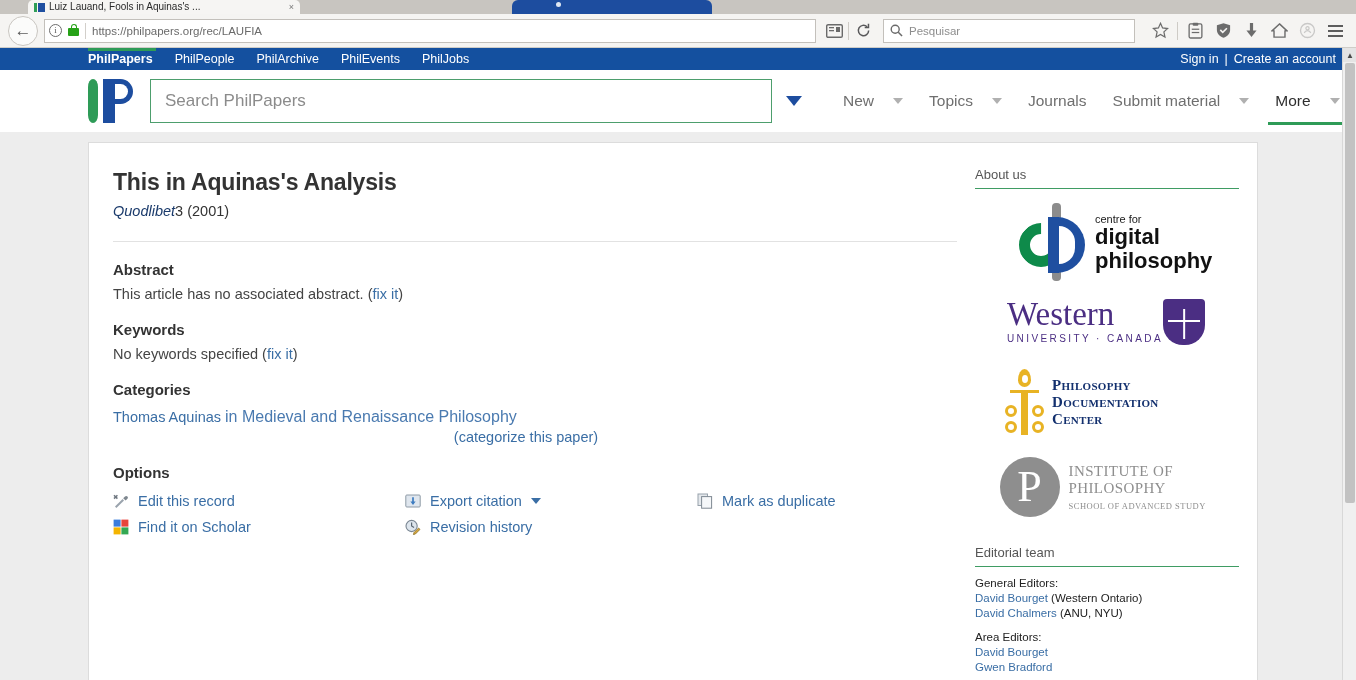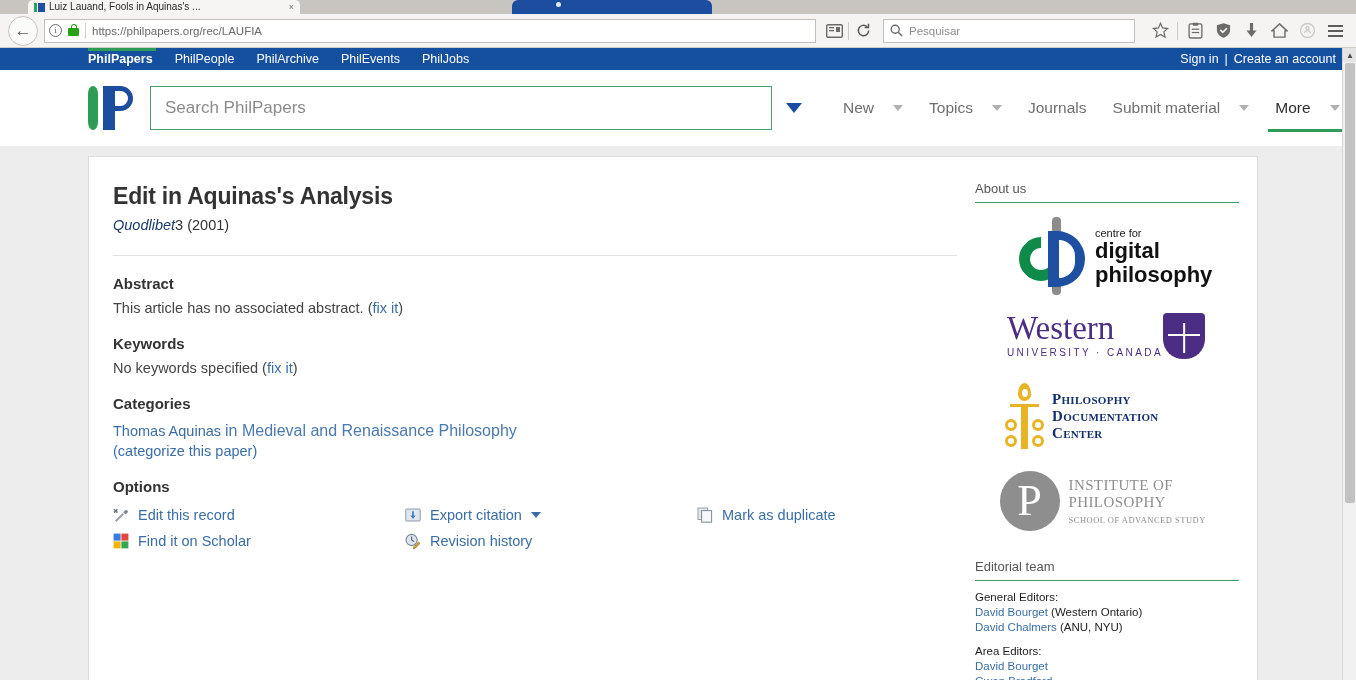--- a/index.html
+++ b/index.html
@@ -77,21 +77,21 @@
   .viewport { position:absolute; left:0; top:48px; width:1356px; height:632px; background:#ededed; overflow:hidden; }
 
   .topbar { height:22px; background:#14509f; position:relative; }
   .topbar-inner { display:flex; align-items:center; height:22px; padding-left:88px; }
   .topbar a { color:#fff; font-size:12.5px; text-decoration:none; margin-right:22px; white-space:nowrap; }
   .topbar a.active { font-weight:bold; }
   .topbar .marker { position:absolute; left:88px; top:0; width:68px; height:3px; background:#2e9b57; }
   .topbar-right { position:absolute; right:20px; top:0; height:22px; display:flex; align-items:center; color:#fff; font-size:12.5px; gap:6px; }
   .topbar-right a { margin:0; }
 
-  .headerband { height:76px; background:#ffffff; position:relative; display:flex; align-items:center; }
+  .headerband { height:62px; background:#ffffff; position:relative; display:flex; align-items:center; }
   .logo { margin-left:88px; width:52px; height:46px; position:relative; flex:0 0 auto; }
   .logo .gbar { position:absolute; left:0; top:1px; width:10px; height:44px; background:#2e9b57; border-radius:5px/8px; }
   .logo .pstem { position:absolute; left:15px; top:1px; width:12px; height:44px; background:#1d4d9f; }
   .logo .pbowl { position:absolute; left:21px; top:1px; width:24px; height:25px; background:#1d4d9f; border-radius:0 13px 13px 0; }
   .logo .pcut { position:absolute; left:27px; top:6px; width:13px; height:15px; background:#ffffff; border-radius:0 8px 8px 0; }
   .searchbox {
     margin-left:10px; width:622px; height:44px; border:1.5px solid #4d9e6d; background:#fff;
     display:flex; align-items:center; padding:0 14px; flex:0 0 auto;
   }
   .searchbox .ph { font-size:17px; color:#8b8b8b; }
@@ -116,21 +116,21 @@
   .cite { font-size:14.5px; color:#333; margin-top:7px; }
   .cite .jname { color:#1a3a6b; font-style:italic; }
   .rule { height:1px; background:#e2e2e2; margin:22px 0 0 0; width:844px; }
 
   h3.sec { font-size:15px; color:#333; font-weight:bold; margin-top:19px; }
   .ptext { font-size:14.5px; color:#444; margin-top:8px; }
   a.lnk { color:#3a6ea5; text-decoration:none; }
   .cat-line { font-size:14.5px; margin-top:10px; }
   .cat-line a.main { color:#3a6ea5; }
   .cat-line .inpart { font-size:16px; color:#4a7ab0; }
-  .cat-line2 { font-size:14.5px; margin-top:3px; }
+  .cat-line2 { font-size:14.5px; margin-top:3px;text-align:center; }
   .cat-line2 a { color:#3a6ea5; }
 
   .options { margin-top:12px; display:grid; grid-template-columns:292px 292px auto; row-gap:10px; }
   .opt { display:flex; align-items:center; gap:9px; font-size:14.5px; }
   .opt .lbl { color:#3a6ea5; }
   .opt .caret-sm { border-top-color:#3a6ea5; }
   .oi { width:16px; height:16px; flex:0 0 auto; position:relative; }
 
   .aside h4 { font-size:13px; color:#555; font-weight:normal; padding-bottom:6px; border-bottom:1.5px solid #3f9c63; }
 
@@ -342,21 +342,21 @@
           <span class="caret-sm"></span>
           <span class="underline"></span>
         </div>
       </div>
     </div>
 
     <div class="pagebody">
       <div class="card">
 
         <div class="content">
-          <div class="title">Edit in Aquinas's Analysis</div>
+          <div class="title">This in Aquinas's Analysis</div>
           <div class="cite">
             <span class="jname">Quodlibet</span><span>3 (2001)</span>
           </div>
 
           <div class="rule"></div>
 
           <h3 class="sec">Abstract</h3>
           <div class="ptext">
             <span>This article has no associated abstract.</span>
             <span>(</span><a class="lnk">fix it</a><span>)</span>

